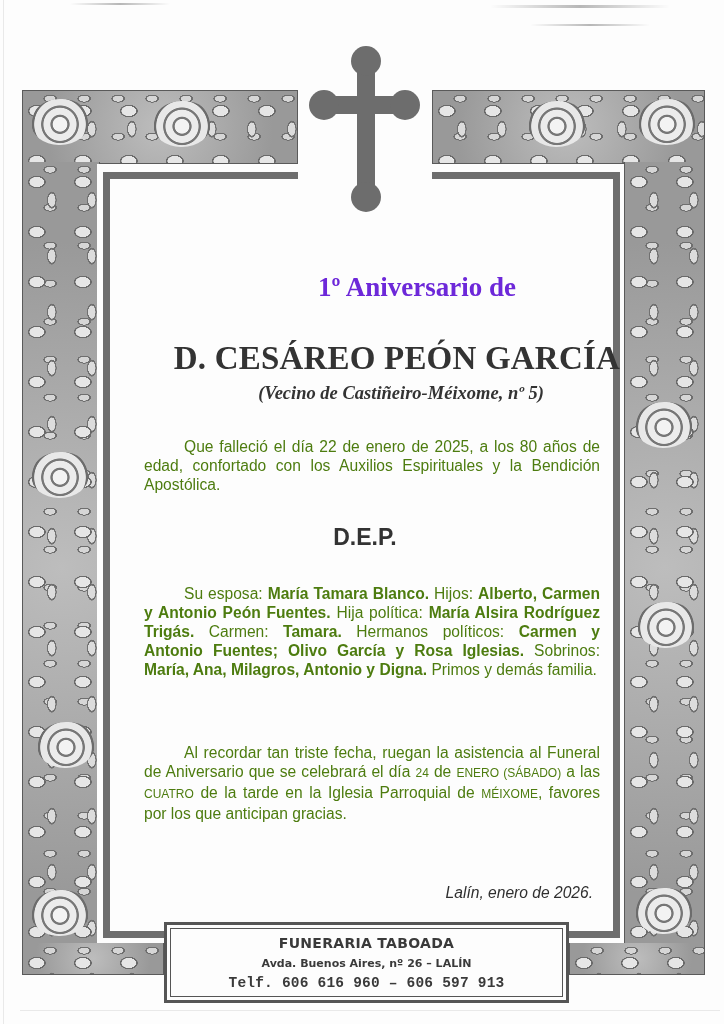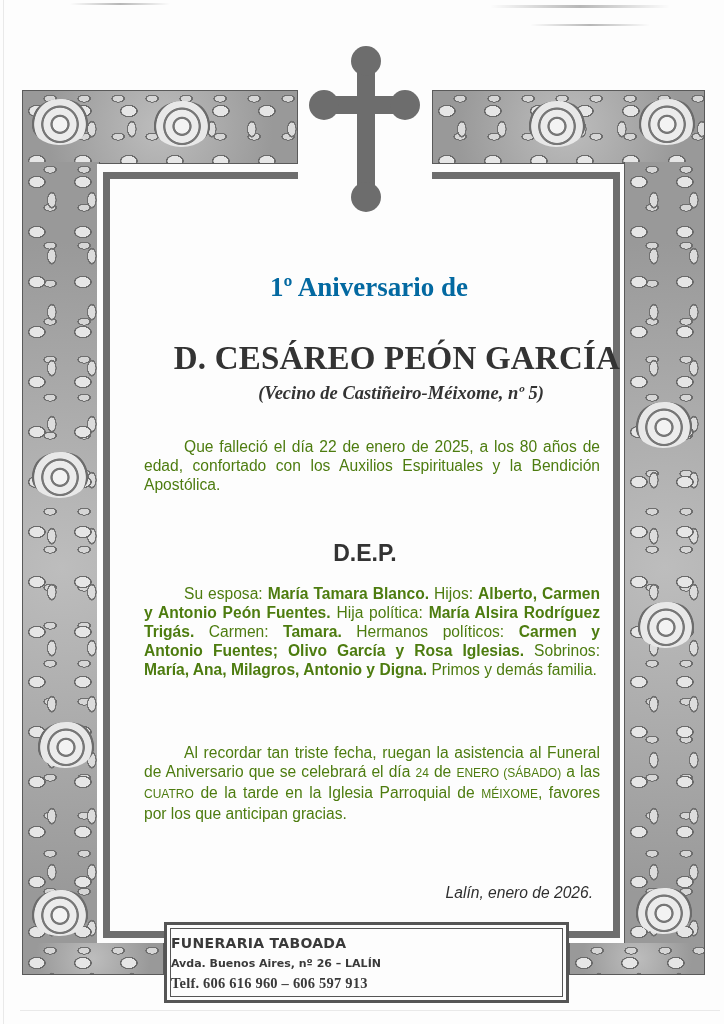--- a/index.html
+++ b/index.html
@@ -33,47 +33,47 @@
   .whitegap { position:absolute; background:#fdfdfd; }
 
   
   .cross-v, .cross-h { position:absolute; background:#6d6d6d; }
   .knob { position:absolute; width:30px; height:30px; border-radius:50%; background:#6d6d6d; }
 
   
   .content { position:absolute; left:144px; width:456px; }
   .t-title {
     position:absolute; left:110px; width:518px; top:272px; text-align:center;
-    font-family:"Liberation Serif", serif; font-weight:bold; font-size:27px; color:#0369a1;
+    font-family:"Liberation Serif", serif; font-weight:bold; font-size:27px; color:#6d28d9;padding-left:48px;
   }
   .t-name {
     position:absolute; left:110px; width:510px; top:340px; text-align:right;
     font-family:"Liberation Serif", serif; font-weight:bold; font-size:33px; color:#333; letter-spacing:0.2px;
   }
   .t-sub {
     position:absolute; left:110px; width:510px; top:383px; text-align:center;
     font-family:"Liberation Serif", serif; font-weight:bold; font-style:italic; font-size:18.5px; color:#333;padding-left:36px;
   }
   .para { font-size:15.6px; line-height:19px; text-align:justify; text-indent:40px; color:#4d7c0f; }
   .para b { font-weight:bold; }
   .big { font-size:12px; font-weight:normal; }
-  .dep { position:absolute; left:110px; width:510px; top:540px; text-align:center; font-weight:bold; font-size:23px; color:#333; }
+  .dep { position:absolute; left:110px; width:510px; top:524px; text-align:center; font-weight:bold; font-size:23px; color:#333; }
   .sign { position:absolute; right:131px; top:884px; font-size:15.6px; color:#2f2f2f;font-style:italic; }
 
   .fun {
     position:absolute; left:164px; top:922px; width:405px; height:81px;
     border:3px solid #555; box-sizing:border-box; background:#fdfdfd;
   }
   .fun-inner {
     position:absolute; left:3px; top:3px; right:3px; bottom:3px;
-    border:1.5px solid #555; text-align:left;
+    border:1.5px solid #555; text-align:center;
   }
   .fun-name { font-family:"DejaVu Sans", sans-serif; font-weight:bold; font-size:14px; margin-top:6px; color:#3a3a3a; letter-spacing:0.3px; }
   .fun-addr { font-family:"DejaVu Sans", sans-serif; font-weight:bold; font-size:11px; margin-top:6px; color:#3a3a3a; }
-  .fun-tel { font-family:Liberation Serif, serif; font-weight:bold; font-size:14.5px; margin-top:5px; color:#3a3a3a; letter-spacing:0.2px; }
+  .fun-tel { font-family:Liberation Mono, monospace; font-weight:bold; font-size:14.5px; margin-top:5px; color:#3a3a3a; letter-spacing:0.2px; }
 </style>
 </head>
 <body>
 
 <div class="scan-smudge" style="left:70px; top:3px; width:100px;"></div>
 <div class="scan-smudge" style="left:490px; top:5px; width:180px; height:3px;"></div>
 <div class="scan-smudge" style="left:530px; top:24px; width:120px;"></div>
 <div class="scan-edge" style="left:3px; top:0; width:1px; height:1024px;"></div>
 <div class="scan-edge" style="left:20px; top:1010px; width:700px; height:1px;"></div>
 

